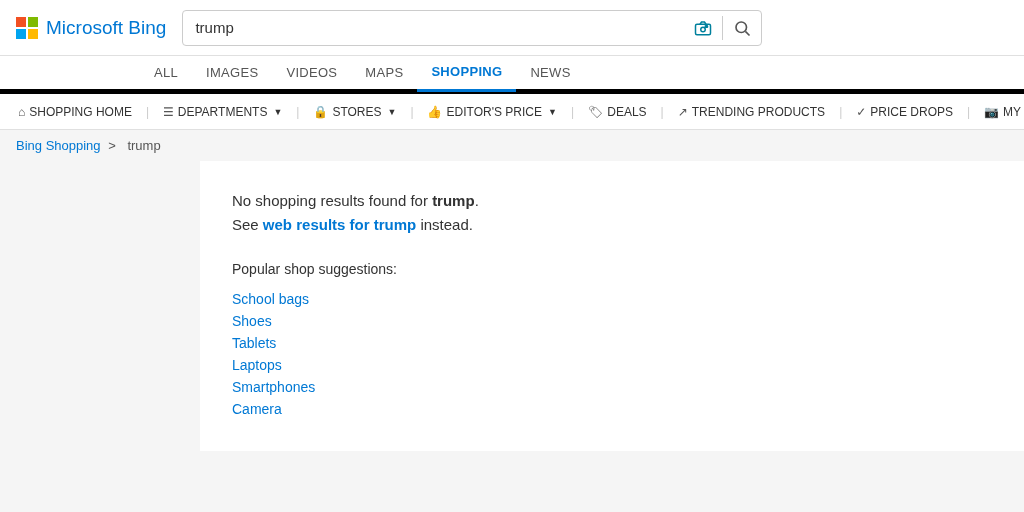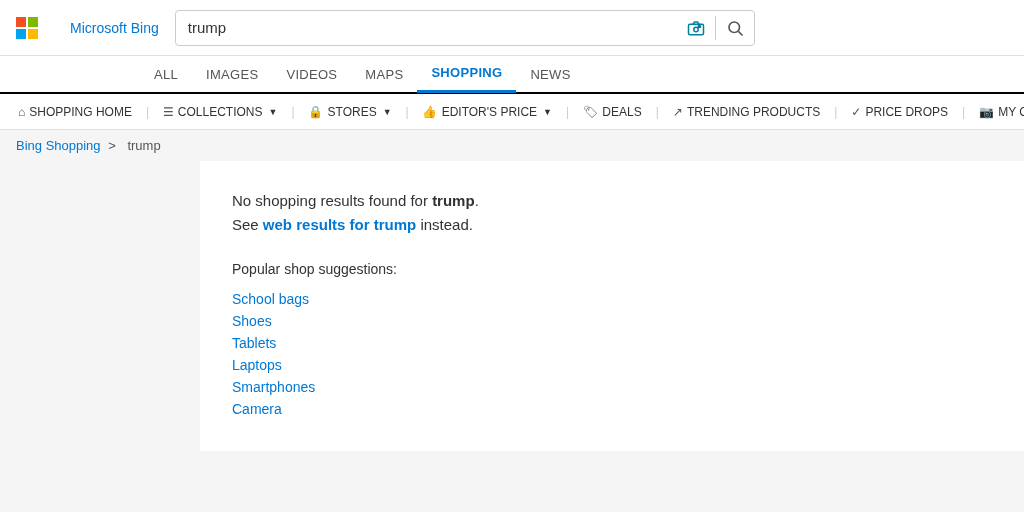--- a/index.html
+++ b/index.html
@@ -25,24 +25,23 @@
       grid-template-columns: 10px 10px;
       grid-template-rows: 10px 10px;
       gap: 2px;
       margin-right: 2px;
     }
     .logo-grid div:nth-child(1) { background: #f25022; }
     .logo-grid div:nth-child(2) { background: #7fba00; }
     .logo-grid div:nth-child(3) { background: #00a4ef; }
     .logo-grid div:nth-child(4) { background: #ffb900; }
     .logo-text {
-      font-size: 14px;
+      font-size: 19px;
       font-weight: 400;
       color: #333;
-      margin-left: 24px;
     }
     .logo-text span { color: #0078d4; }
 
     .search-bar {
       display: flex;
       align-items: center;
       border: 1px solid #ccc;
       border-radius: 4px;
       flex: 1;
       max-width: 580px;
@@ -80,21 +79,21 @@
       cursor: pointer;
       color: #00809d;
     }
 
     
     .nav-tabs {
       background: #fff;
       display: flex;
       align-items: center;
       padding: 0 16px;
-      border-bottom: 2px solid #000000;
+      border-bottom: 5px solid #000000;
       height: 38px;
       padding-left: 140px;
     }
     .nav-tab {
       padding: 0 14px;
       height: 38px;
       display: flex;
       align-items: center;
       font-size: 13px;
       color: #555;
@@ -229,21 +228,21 @@
 </div>
 
 <div class="shopping-nav">
   <div class="snav-item">
     <span class="snav-icon">⌂</span>
     <span>SHOPPING HOME</span>
   </div>
   <span class="snav-separator">|</span>
   <div class="snav-item">
     <span class="snav-icon">☰</span>
-    <span>COLLECTIONS</span>
+    <span>DEPARTMENTS</span>
     <span class="snav-chevron">▼</span>
   </div>
   <span class="snav-separator">|</span>
   <div class="snav-item">
     <span class="snav-icon">🔒</span>
     <span>STORES</span>
     <span class="snav-chevron">▼</span>
   </div>
   <span class="snav-separator">|</span>
   <div class="snav-item">

